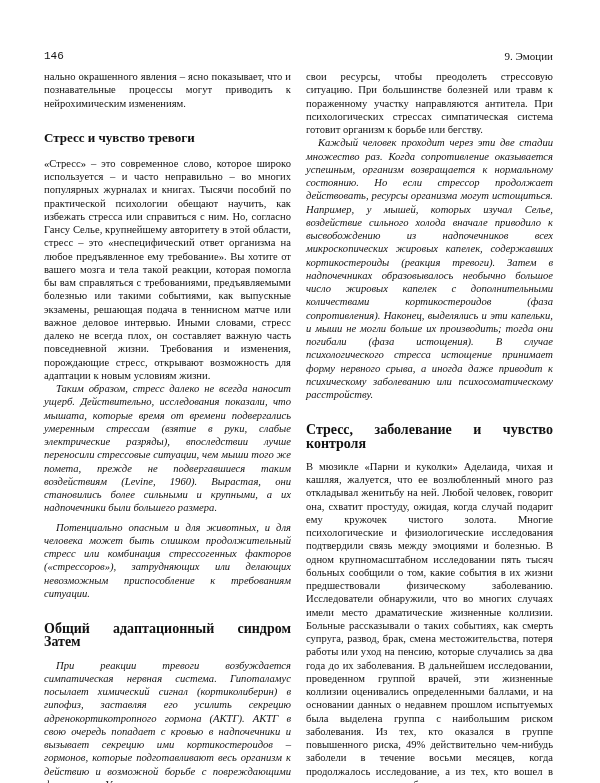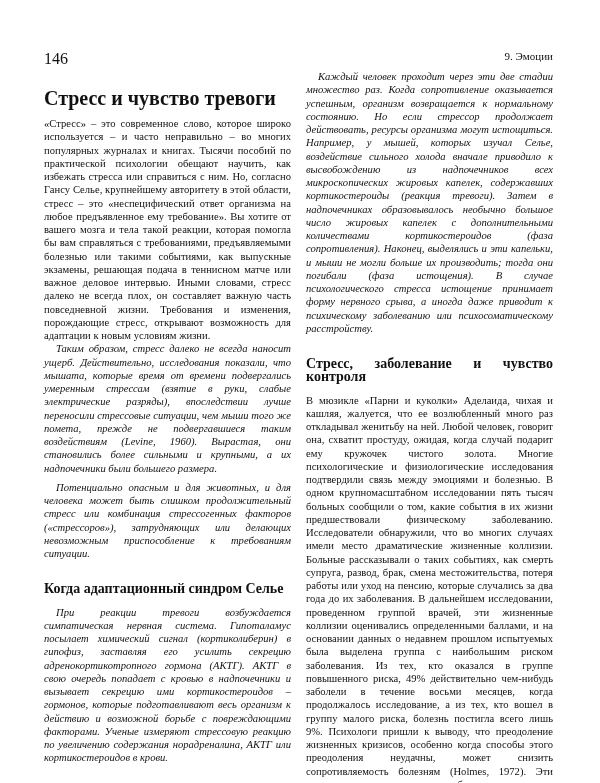--- a/index.html
+++ b/index.html
@@ -1,43 +1,45 @@
 <!DOCTYPE html>
 <html><head>
 <meta charset="utf-8">
 <style>
   html, body { margin:0; padding:0; background:#ffffff; }
   body { width:600px; height:783px; position:relative; overflow:hidden;
          font-family:"Liberation Serif","DejaVu Serif",serif; color:#111; }
-  .page-num { position:absolute; left:44px; top:50px; font-size:16px; }
+  .page-num { position:absolute; left:44px; top:50px; font-size:11px;font-family:Liberation Mono, monospace; }
   .chapter { position:absolute; right:47px; top:50px; font-size:11px; }
   .col { position:absolute; top:70px; width:247px; font-size:10.6px; line-height:13.25px;
          text-align:justify; hyphens:manual; }
   .col.left { left:44px; }
   .col.right { left:306px; }
   .col p { margin:0; text-indent:0; }
   .col p.ind { text-indent:12px;font-style:italic; }
-  .h2 { font-size:20px; font-weight:bold; margin:19px 0 10px 0; line-height:18px; }
+  .h2 { font-size:13px; font-weight:bold; margin:19px 0 10px 0; line-height:18px; }
   .h3 { font-size:14px; font-weight:bold; margin:22px 0 10px 0; }
   .gap { height:6px; }
 </style>
 </head>
 <body>
 
 <div class="page-num">146</div>
 <div class="chapter">9. Эмоции</div>
 
 <div class="col left">
+  <p>нально окрашенного явления – ясно показывает, что и познавательные процессы могут приводить к нейрохимическим изменениям.</p>
   <div class="h2">Стресс и чувство тревоги</div>
   <p>«Стресс» – это современное слово, которое широко используется – и часто неправильно – во многих популярных журналах и книгах. Тысячи пособий по практической психологии обещают научить, как избежать стресса или справиться с ним. Но, согласно Гансу Селье, крупнейшему авторитету в этой области, стресс – это «неспецифический ответ организма на любое предъявленное ему требование». Вы хотите от вашего мозга и тела такой реакции, которая помогла бы вам справляться с требованиями, предъявляемыми болезнью или такими событиями, как выпускные экзамены, решающая подача в теннисном матче или важное деловое интервью. Иными словами, стресс далеко не всегда плох, он составляет важную часть повседневной жизни. Требования и изменения, порождающие стресс, открывают возможность для адаптации к новым условиям жизни.</p>
   <p class="ind">Таким образом, стресс далеко не всегда наносит ущерб. Действительно, исследования показали, что мышата, которые время от времени подвергались умеренным стрессам (взятие в руки, слабые электрические разряды), впоследствии лучше переносили стрессовые ситуации, чем мыши того же помета, прежде не подвергавшиеся таким воздействиям (Levine, 1960). Вырастая, они становились более сильными и крупными, а их надпочечники были большего размера.</p>
   <div class="gap"></div>
   <p class="ind">Потенциально опасным и для животных, и для человека может быть слишком продолжительный стресс или комбинация стрессогенных факторов («стрессоров»), затрудняющих или делающих невозможным приспособление к требованиям ситуации.</p>
-  <div class="h3">Когда адаптационный синдром Селье</div>
+  <div class="h3">Общий адаптационный синдром Затем</div>
   <p class="ind">При реакции тревоги возбуждается симпатическая нервная система. Гипоталамус посылает химический сигнал (кортиколиберин) в гипофиз, заставляя его усилить секрецию адренокортикотропного гормона (АКТГ). АКТГ в свою очередь попадает с кровью в надпочечники и вызывает секрецию ими кортикостероидов – гормонов, которые подготавливают весь организм к действию и возможной борьбе с повреждающими факторами. Ученые измеряют стрессовую реакцию по увеличению содержания норадреналина, АКТГ или кортикостероидов в крови.</p>
 
 </div>
 
 <div class="col right">
+  <p>свои ресурсы, чтобы преодолеть стрессовую ситуацию. При большинстве болезней или травм к пораженному участку направляются антитела. При психологических стрессах симпатическая система готовит организм к борьбе или бегству.</p>
   <p class="ind">Каждый человек проходит через эти две стадии множество раз. Когда сопротивление оказывается успешным, организм возвращается к нормальному состоянию. Но если стрессор продолжает действовать, ресурсы организма могут истощиться. Например, у мышей, которых изучал Селье, воздействие сильного холода вначале приводило к высвобождению из надпочечников всех микроскопических жировых капелек, содержавших кортикостероиды (реакция тревоги). Затем в надпочечниках образовывалось необычно большое число жировых капелек с дополнительными количествами кортикостероидов (фаза сопротивления). Наконец, выделялись и эти капельки, и мыши не могли больше их производить; тогда они погибали (фаза истощения). В случае психологического стресса истощение принимает форму нервного срыва, а иногда даже приводит к психическому заболеванию или психосоматическому расстройству.</p>
   <div class="h3">Стресс, заболевание и чувство контроля</div>
   <p>В мюзикле «Парни и куколки» Аделаида, чихая и кашляя, жалуется, что ее возлюбленный много раз откладывал женитьбу на ней. Любой человек, говорит она, схватит простуду, ожидая, когда случай подарит ему кружочек чистого золота. Многие психологические и физиологические исследования подтвердили связь между эмоциями и болезнью. В одном крупномасштабном исследовании пять тысяч больных сообщили о том, какие события в их жизни предшествовали физическому заболеванию. Исследователи обнаружили, что во многих случаях имели место драматические жизненные коллизии. Больные рассказывали о таких событиях, как смерть супруга, развод, брак, смена местожительства, потеря работы или уход на пенсию, которые случались за два года до их заболевания. В дальнейшем исследовании, проведенном группой врачей, эти жизненные коллизии оценивались определенными баллами, и на основании данных о недавнем прошлом испытуемых была выделена группа с наибольшим риском заболевания. Из тех, кто оказался в группе повышенного риска, 49% действительно чем-нибудь заболели в течение восьми месяцев, когда продолжалось исследование, а из тех, кто вошел в группу малого риска, болезнь постигла всего лишь 9%. Психологи пришли к выводу, что преодоление жизненных кризисов, особенно когда способы этого преодоления неудачны, может снизить сопротивляемость болезням (Holmes, 1972). Эти выводы, хотя они и не были подкреплены физиологическими данными, согласуются с концепцией</p>
 </div>
 
 </body></html>

